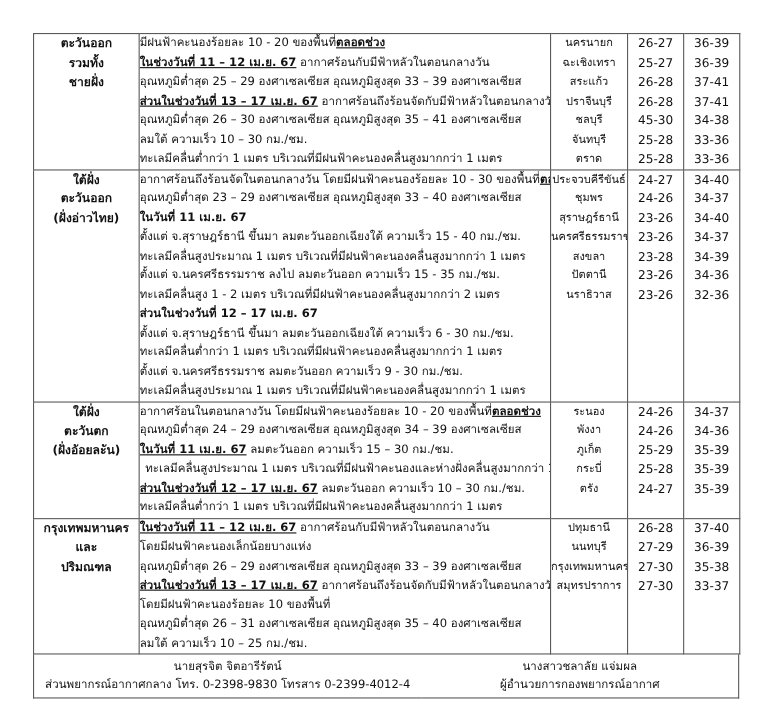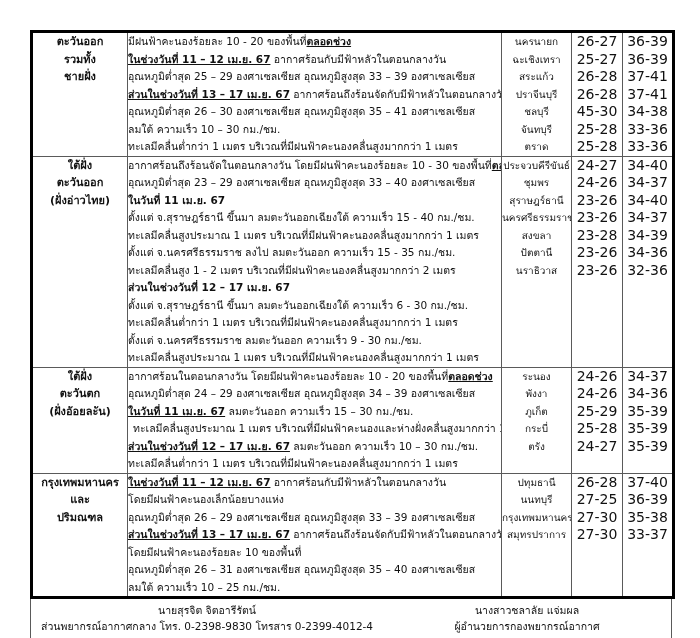--- a/index.html
+++ b/index.html
@@ -18,21 +18,21 @@
   #doc {
     position: absolute;
     left: 30px;
     top: 30px;
     width: 642px;
   }
   table.fc {
     border-collapse: collapse;
     width: 642px;
     table-layout: fixed;
-    border: 3px solid #000000;
+    border: 1px solid #000000;
   }
   table.fc td {
     border: 1px solid #5a5a5a;
     vertical-align: top;
     padding: 0;
   }
   
   col.c-region { width: 96px; }
   col.c-text   { width: 374px; }
   col.c-prov   { width: 70px; }
@@ -70,21 +70,21 @@
     margin-top: 20px;
   }
   .prov-line {
     font-size: 10px;
     line-height: 17.5px;
     color: #111;
     white-space: nowrap;
     overflow: hidden;
   }
   .num-line {
-    font-size: 14px;
+    font-size: 11px;
     line-height: 17.5px;
     color: #111;
     white-space: nowrap;
   }
 
   
   table.sig {
     border-collapse: collapse;
     width: 642px;
     table-layout: fixed;
@@ -263,21 +263,21 @@
               <div class="fc-line">ลมใต้ ความเร็ว 10 – 25 กม./ชม.</div>
             </td>
             <td class="prov-cell">
               <div class="prov-line">ปทุมธานี</div>
               <div class="prov-line">นนทบุรี</div>
               <div class="prov-line">กรุงเทพมหานคร</div>
               <div class="prov-line">สมุทรปราการ</div>
             </td>
             <td class="num-cell">
               <div class="num-line">26-28</div>
-              <div class="num-line">27-25</div>
+              <div class="num-line">27-29</div>
               <div class="num-line">27-30</div>
               <div class="num-line">27-30</div>
             </td>
             <td class="num-cell">
               <div class="num-line">37-40</div>
               <div class="num-line">36-39</div>
               <div class="num-line">35-38</div>
               <div class="num-line">33-37</div>
             </td>
           </tr>

